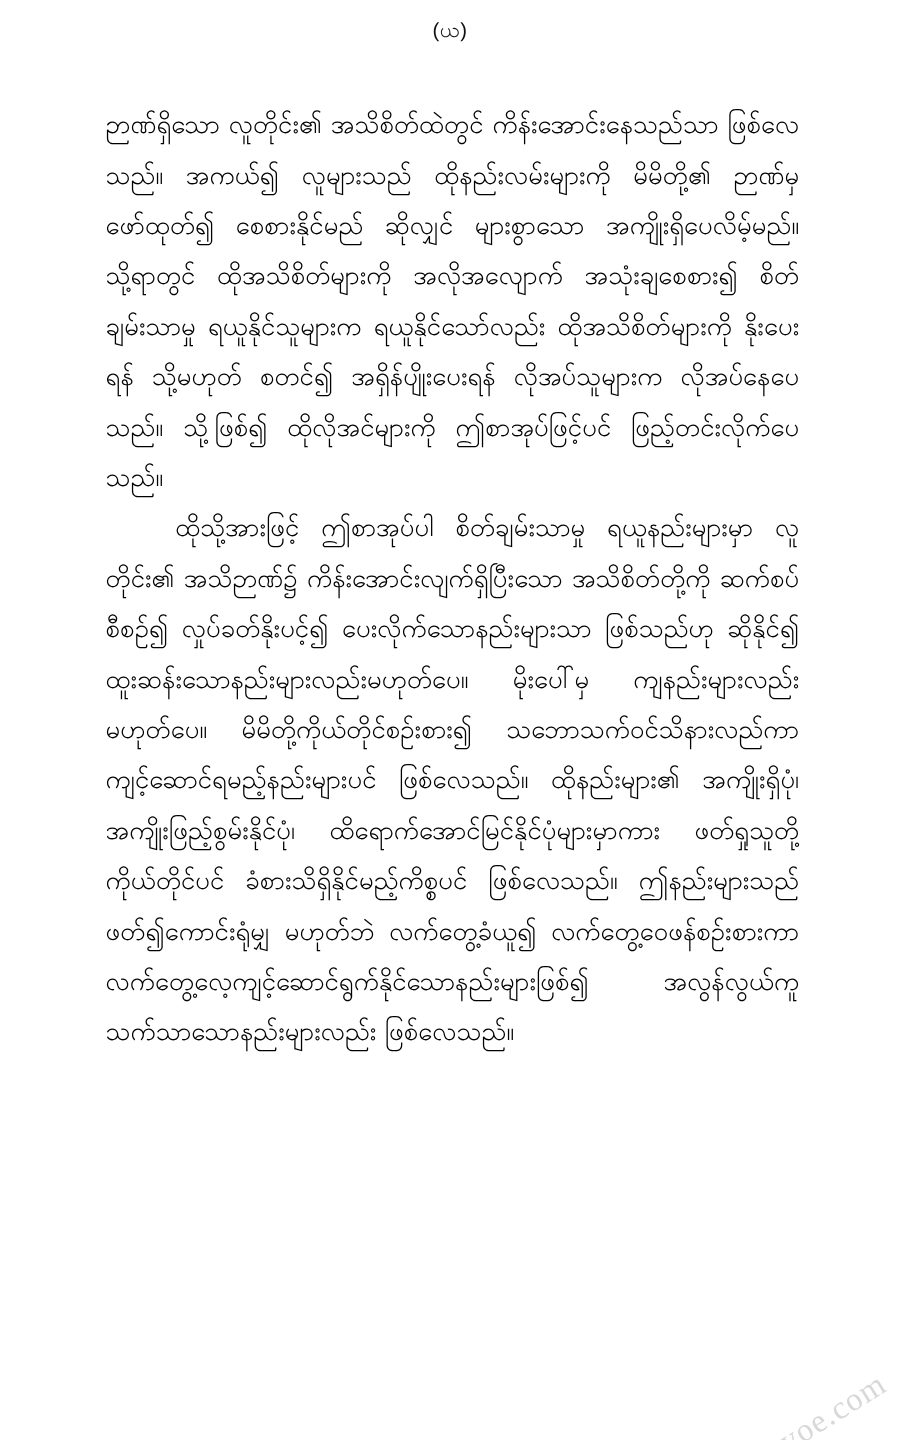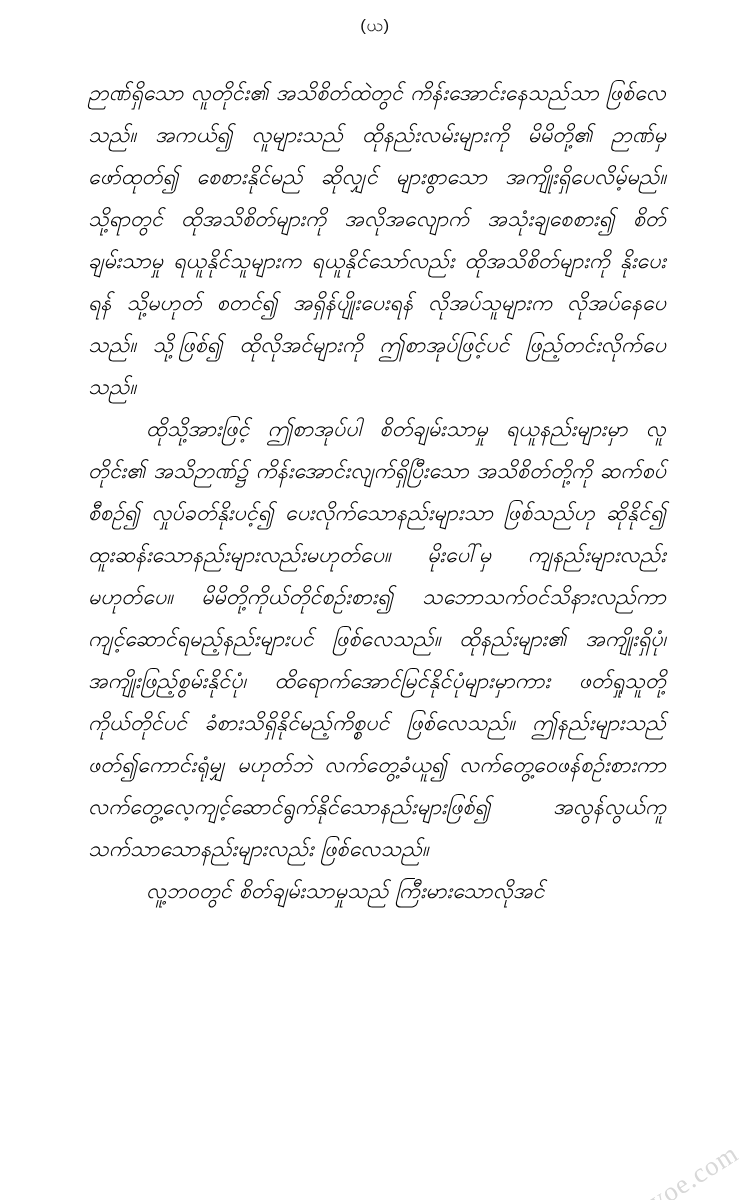--- a/index.html
+++ b/index.html
@@ -22,27 +22,26 @@
   }
   .page-number {
     text-align: center;
     font-size: 17px;
     margin-top: 14px;
     letter-spacing: 0.5px;
     color: #111;
   }
   .body-text {
     position: absolute;
-    top: 72px;
+    top: 83px;
     left: 88px;
     width: 578px;
     font-size: 21.5px;
     line-height: 42px;
     color: #000;
-    font-style: italic;
   }
   .para {
     margin: 0 0 0 0;
     text-align: justify;
     text-justify: inter-word;
     word-spacing: 1px;
   }
   .para + .para {
     margin-top: 0px;
   }
@@ -71,18 +70,17 @@
 </head>
 <body>
 
 <div class="page">
 
   <div class="page-number">(ယ)</div>
 
   <div class="body-text">
     <p class="para">ဉာဏ်ရှိသော လူတိုင်း၏ အသိစိတ်ထဲတွင် ကိန်းအောင်းနေသည်သာ ဖြစ်လေသည်။ အကယ်၍ လူများသည် ထိုနည်းလမ်းများကို မိမိတို့၏ ဉာဏ်မှဖော်ထုတ်၍ စေစားနိုင်မည် ဆိုလျှင် များစွာသော အကျိုးရှိပေလိမ့်မည်။ သို့ရာတွင် ထိုအသိစိတ်များကို အလိုအလျောက် အသုံးချစေစား၍ စိတ်ချမ်းသာမှု ရယူနိုင်သူများက ရယူနိုင်သော်လည်း ထိုအသိစိတ်များကို နိုးပေးရန် သို့မဟုတ် စတင်၍ အရှိန်ပျိုးပေးရန် လိုအပ်သူများက လိုအပ်နေပေသည်။ သို့ဖြစ်၍ ထိုလိုအင်များကို ဤစာအုပ်ဖြင့်ပင် ဖြည့်တင်းလိုက်ပေသည်။</p>
     <p class="para indent">ထိုသို့အားဖြင့် ဤစာအုပ်ပါ စိတ်ချမ်းသာမှု ရယူနည်းများမှာ လူတိုင်း၏ အသိဉာဏ်၌ ကိန်းအောင်းလျက်ရှိပြီးသော အသိစိတ်တို့ကို ဆက်စပ်စီစဉ်၍ လှုပ်ခတ်နိုးပင့်၍ ပေးလိုက်သောနည်းများသာ ဖြစ်သည်ဟု ဆိုနိုင်၍ ထူးဆန်းသောနည်းများလည်းမဟုတ်ပေ။ မိုးပေါ်မှ ကျနည်းများလည်း မဟုတ်ပေ။ မိမိတို့ကိုယ်တိုင်စဉ်းစား၍ သဘောသက်ဝင်သိနားလည်ကာ ကျင့်ဆောင်ရမည့်နည်းများပင် ဖြစ်လေသည်။ ထိုနည်းများ၏ အကျိုးရှိပုံ၊ အကျိုးဖြည့်စွမ်းနိုင်ပုံ၊ ထိရောက်အောင်မြင်နိုင်ပုံများမှာကား ဖတ်ရှုသူတို့ကိုယ်တိုင်ပင် ခံစားသိရှိနိုင်မည့်ကိစ္စပင် ဖြစ်လေသည်။ ဤနည်းများသည် ဖတ်၍ကောင်းရုံမျှ မဟုတ်ဘဲ လက်တွေ့ခံယူ၍ လက်တွေ့ဝေဖန်စဉ်းစားကာ လက်တွေ့လေ့ကျင့်ဆောင်ရွက်နိုင်သောနည်းများဖြစ်၍ အလွန်လွယ်ကူသက်သာသောနည်းများလည်း ဖြစ်လေသည်။</p>
-    <p class="para indent">လူ့ဘဝတွင် စိတ်ချမ်းသာမှုသည် ကြီးမားသောလိုအင်</p>
   </div>
 
   <div class="watermark">mayoe.com</div>
 
 </div>
 
 </body></html>

